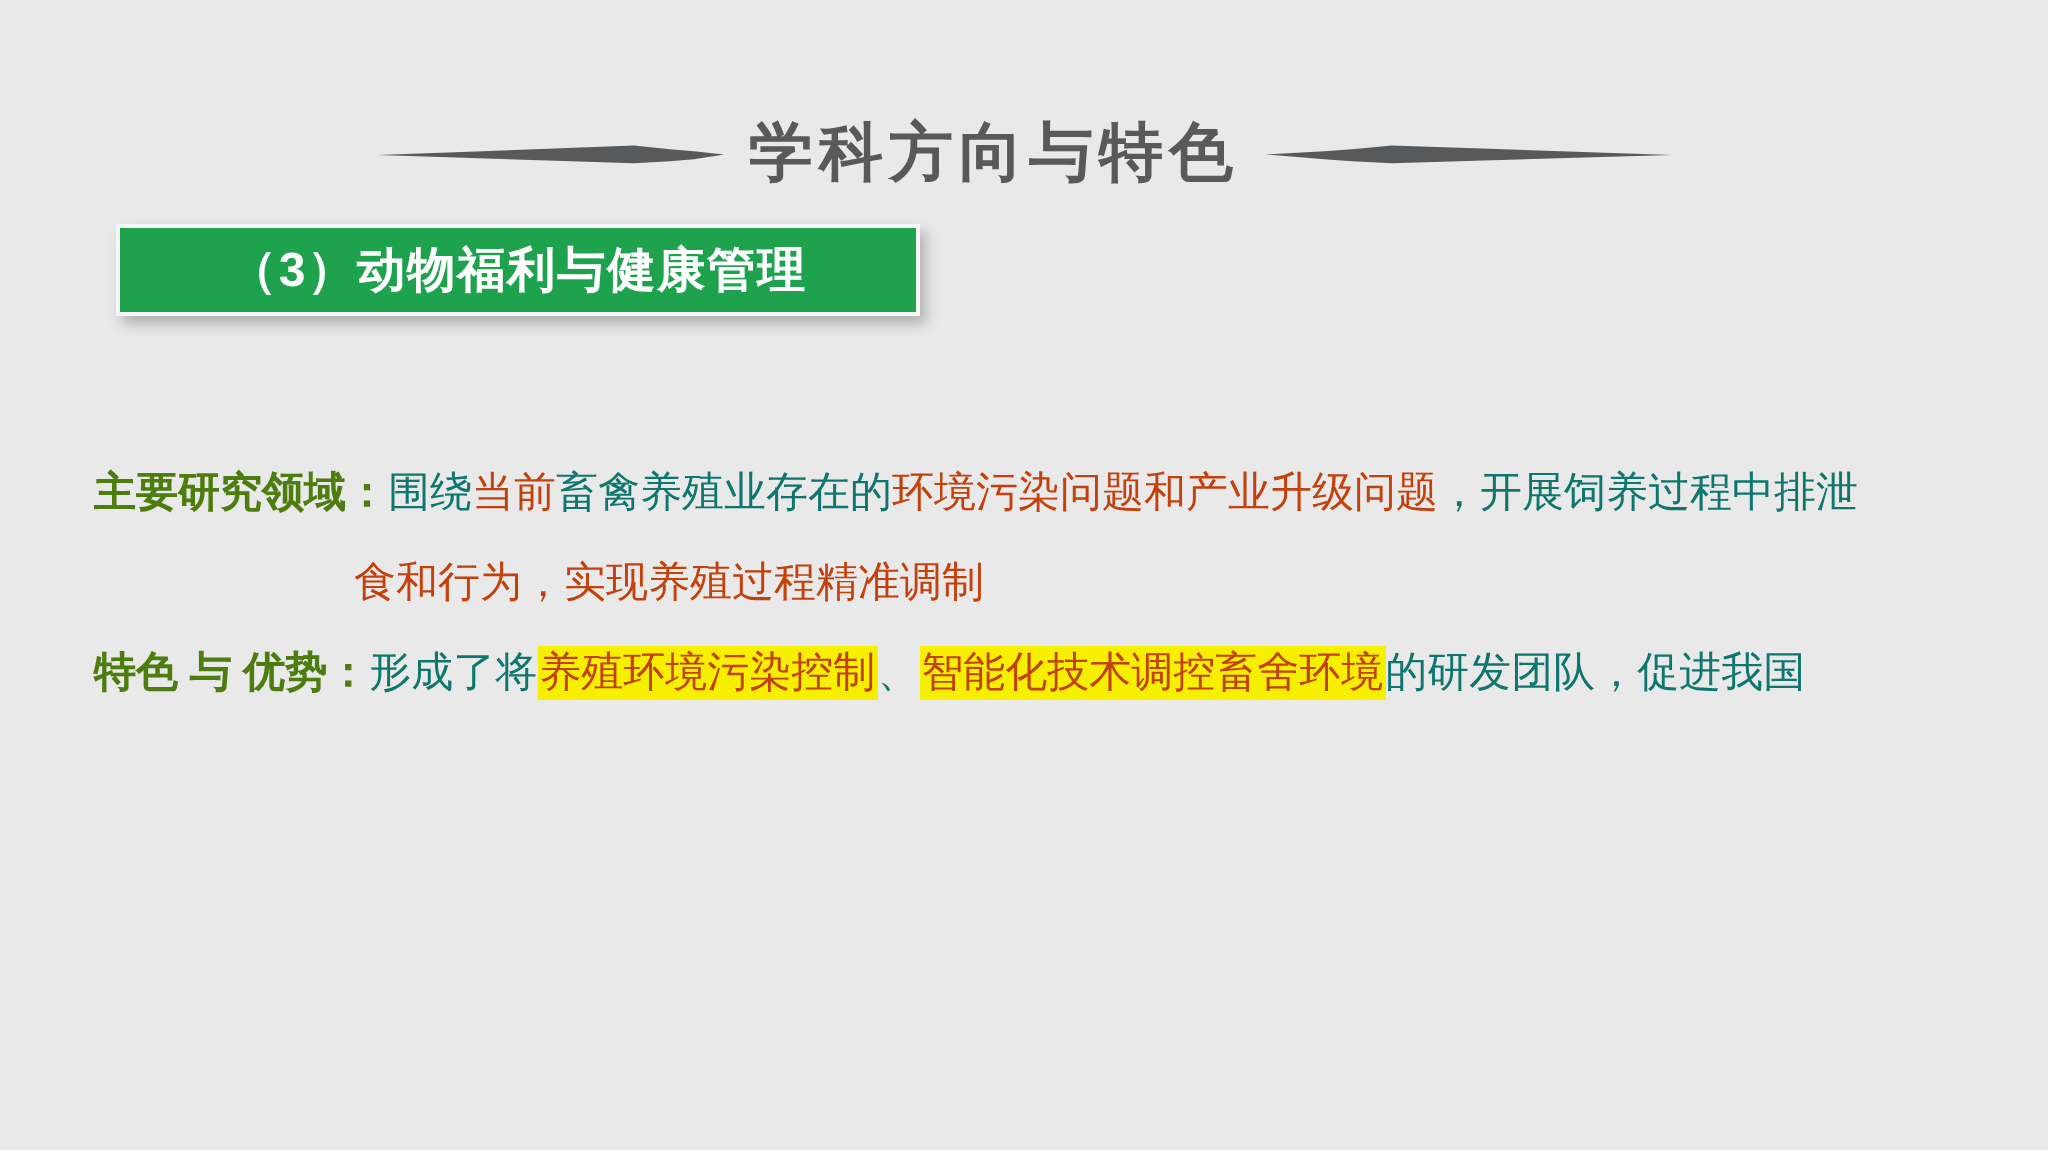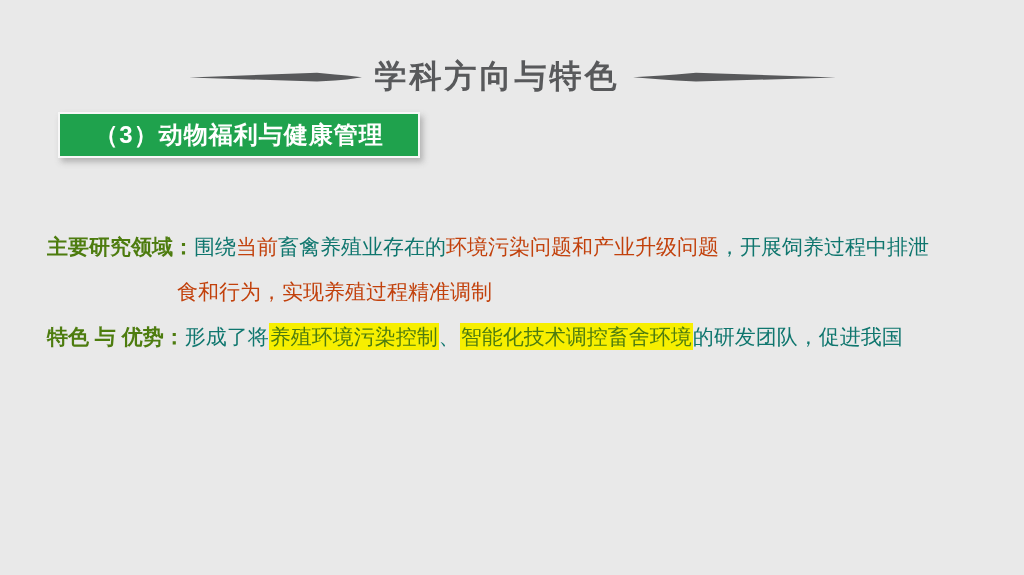--- a/index.html
+++ b/index.html
@@ -30,21 +30,21 @@
     color: #58595b;
     letter-spacing: 3px;
     white-space: nowrap;
   }
   .ornament { display: block; }
   
   .section-badge {
     position: absolute;
     left: 58px;
     top: 112px;
-    width: 362px;
+    width: 402px;
     height: 46px;
     background: #1fa24d;
     border: 2px solid #f7f7f7;
     box-shadow: 3px 4px 6px rgba(110,110,110,0.45);
     display: flex;
     align-items: center;
     justify-content: center;
   }
   .section-badge-text {
     color: #ffffff;
@@ -65,21 +65,21 @@
   .line {
     line-height: 45px;
     white-space: nowrap;
   }
   .line.cont { padding-left: 130px; }
   .lbl { font-weight: bold; color: #4d7c0f; }
   .seg-black { color: #0f766e; }
   .seg-red { color: #c2410c; }
   .seg-hl {
     background: #f7ef00;
-    color: #4d7c0f;
+    color: #c2410c;
     padding: 2px 1px;
   }
 </style>
 </head>
 <body>
 
 <div class="slide">
 
   <div class="title-row">
     <svg class="ornament" width="176" height="18" viewBox="0 0 176 18">

